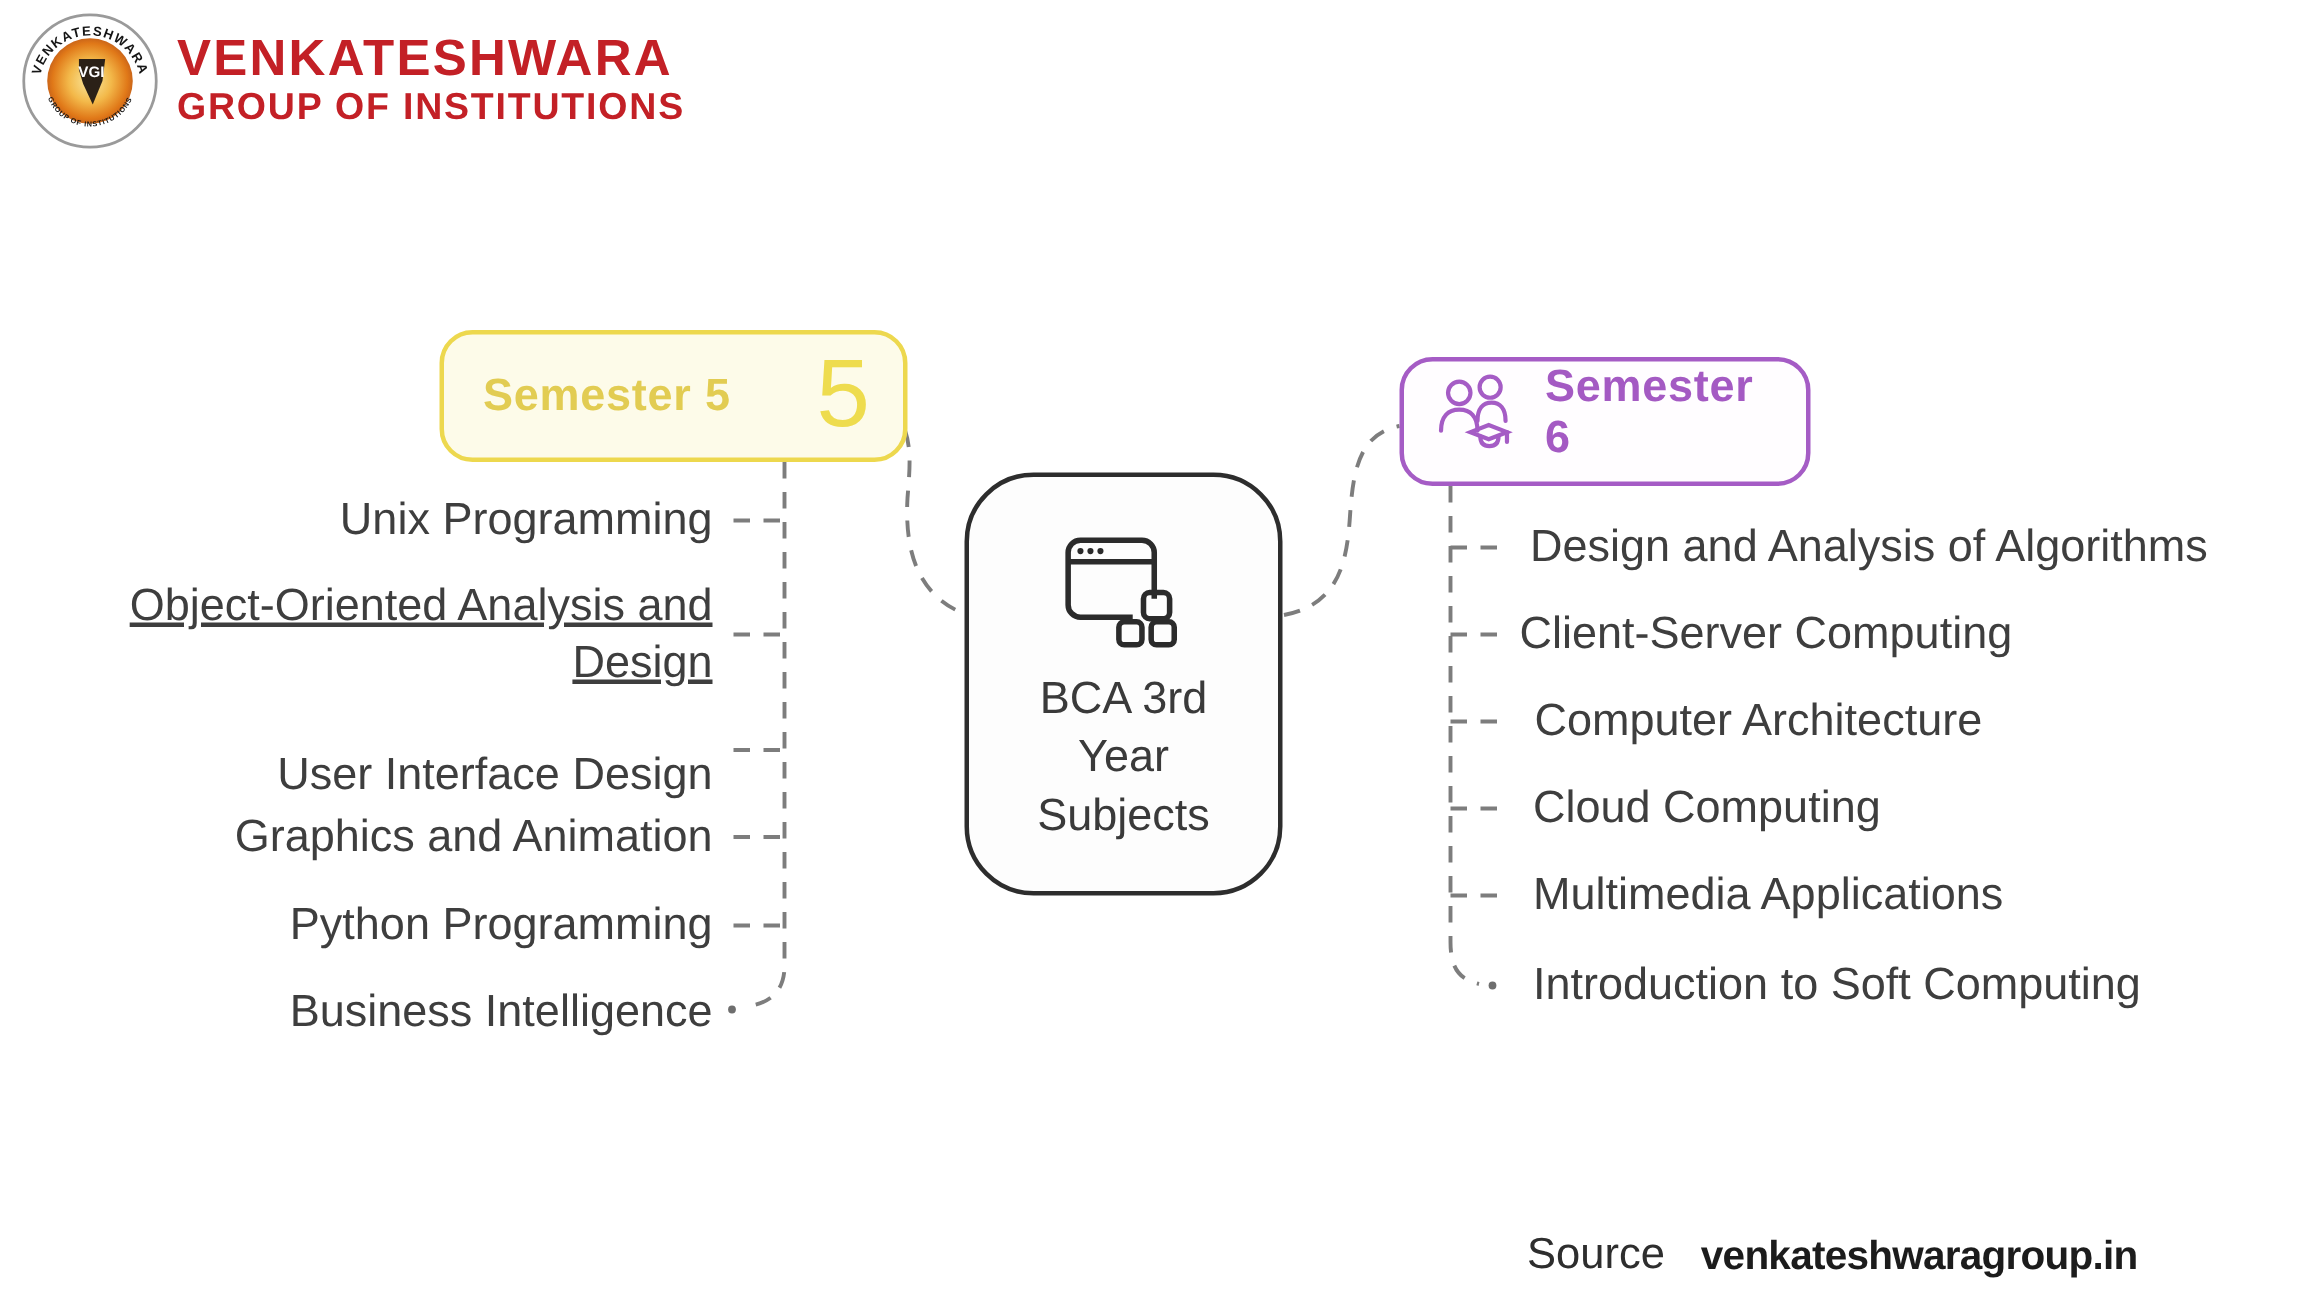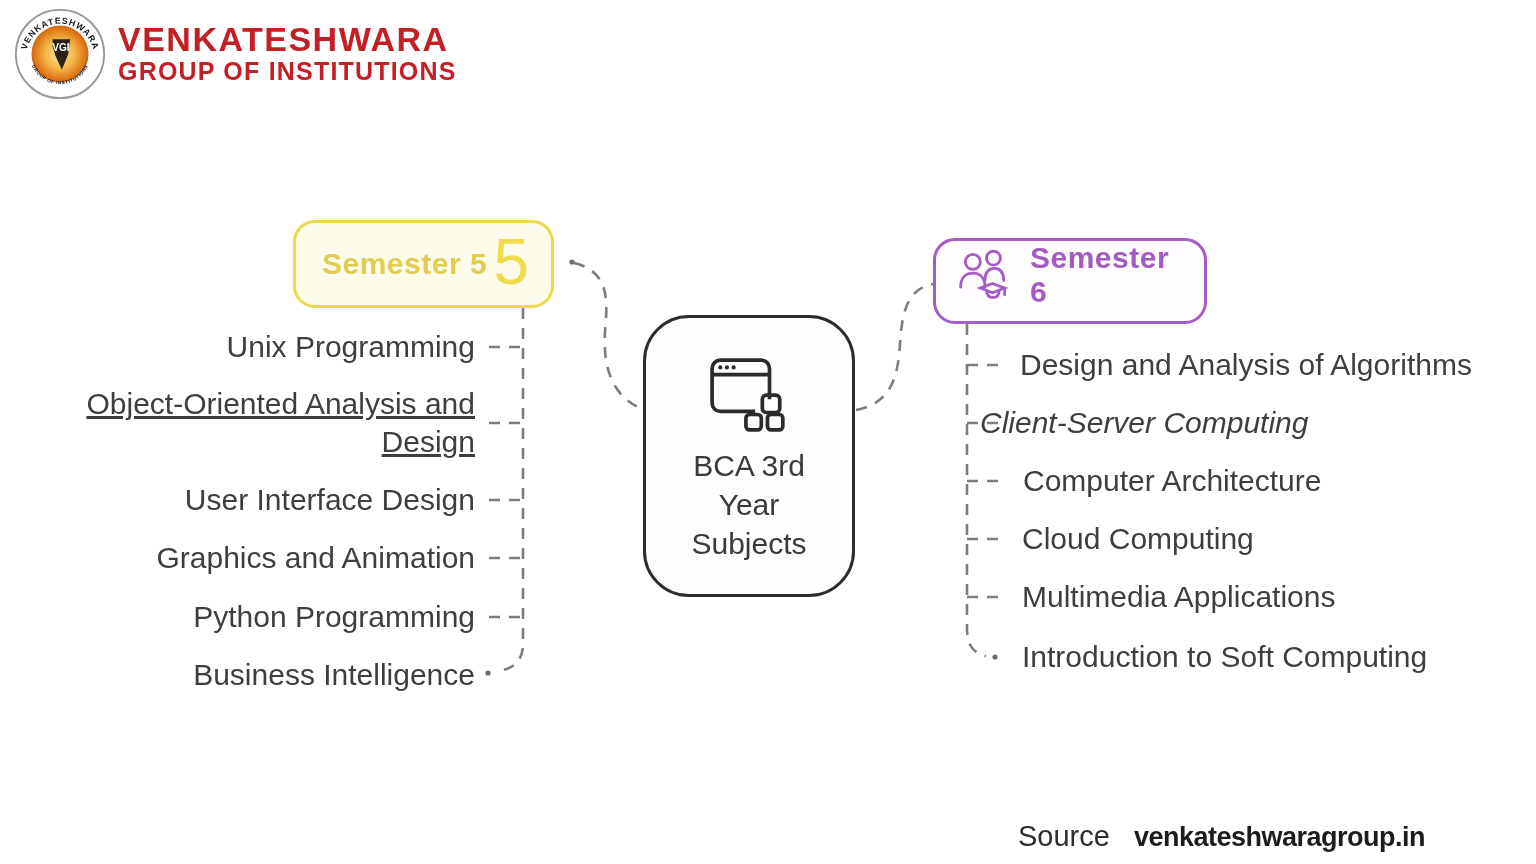--- a/index.html
+++ b/index.html
@@ -45,21 +45,21 @@
     pointer-events: none;
   }
   .dash {
     fill: none; stroke: #7d7d7d; stroke-width: 2.6;
     stroke-dasharray: 11 9; stroke-linecap: butt;
   }
   .dot { fill: #6e6e6e; stroke: none; }
 
   
   .sem5-node {
-    position: absolute; left: 293px; top: 220px; width: 261px; height: 88px;
+    position: absolute; left: 293px; top: 220px; width: 312px; height: 88px;
     background: #fdfbe9; border: 3px solid #edd84e; border-radius: 22px;
     display: flex; align-items: center; justify-content: space-between;
     padding: 0 22px 0 26px;
   }
   .sem5-label { font-size: 30px; color: #e2cc52; font-weight: bold; letter-spacing: 0.5px; }
   .sem5-badge { font-size: 64px; color: #eedc4e; font-weight: 300; line-height: 1; padding-bottom: 4px; }
 
   .sem6-node {
     position: absolute; left: 933px; top: 238px; width: 274px; height: 86px;
     background: #fffdff; border: 3px solid #a55cc5; border-radius: 22px;
@@ -192,27 +192,27 @@
     </svg>
     <div class="center-title">
       <div>BCA 3rd</div>
       <div>Year</div>
       <div>Subjects</div>
     </div>
   </div>
 
   <div class="subject left" style="right:1061px; top:328px;">Unix Programming</div>
   <div class="subject left wrap" style="right:1061px; top:385px; width:440px;">Object-Oriented Analysis and Design</div>
-  <div class="subject left" style="right:1061px; top:481px;">User Interface Design</div>
+  <div class="subject left" style="right:1061px; top:498px;">User Interface Design</div>
   <div class="subject left" style="right:1061px; top:539px;">Graphics and Animation</div>
   <div class="subject left" style="right:1061px; top:598px;">Python Programming</div>
   <div class="subject left" style="right:1061px; top:656px;">Business Intelligence</div>
 
   <div class="subject" style="left:1020px; top:346px;">Design and Analysis of Algorithms</div>
-  <div class="subject" style="left:980px; top:404px;font-style:italic;">Client-Server Computing</div>
+  <div class="subject" style="left:1013px; top:404px;">Client-Server Computing</div>
   <div class="subject" style="left:1023px; top:462px;">Computer Architecture</div>
   <div class="subject" style="left:1022px; top:520px;">Cloud Computing</div>
   <div class="subject" style="left:1022px; top:578px;">Multimedia Applications</div>
   <div class="subject" style="left:1022px; top:638px;">Introduction to Soft Computing</div>
 
   <div class="source-row">
     <span class="source-label">Source</span>
     <span class="source-value">venkateshwaragroup.in</span>
   </div>
 

